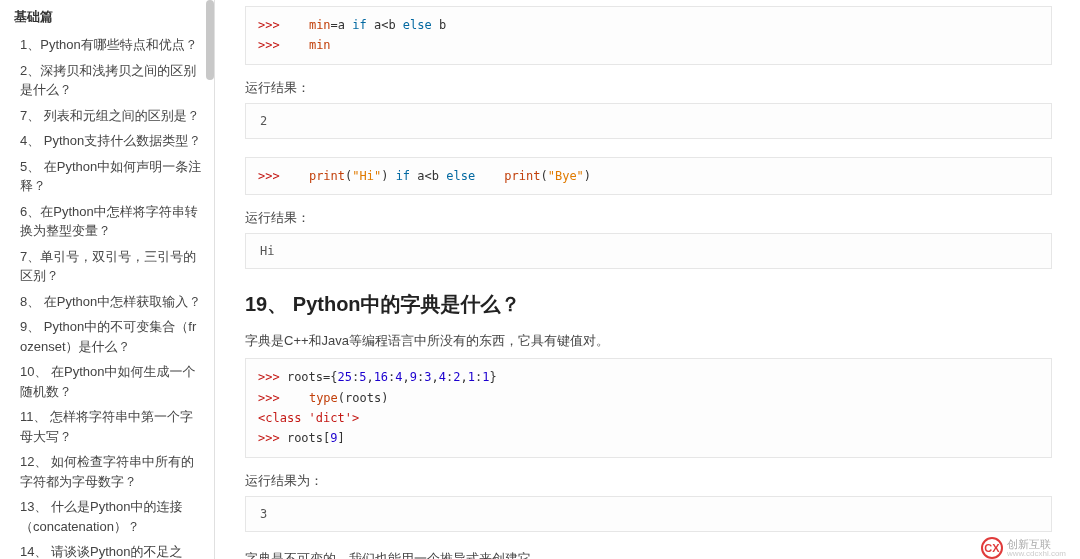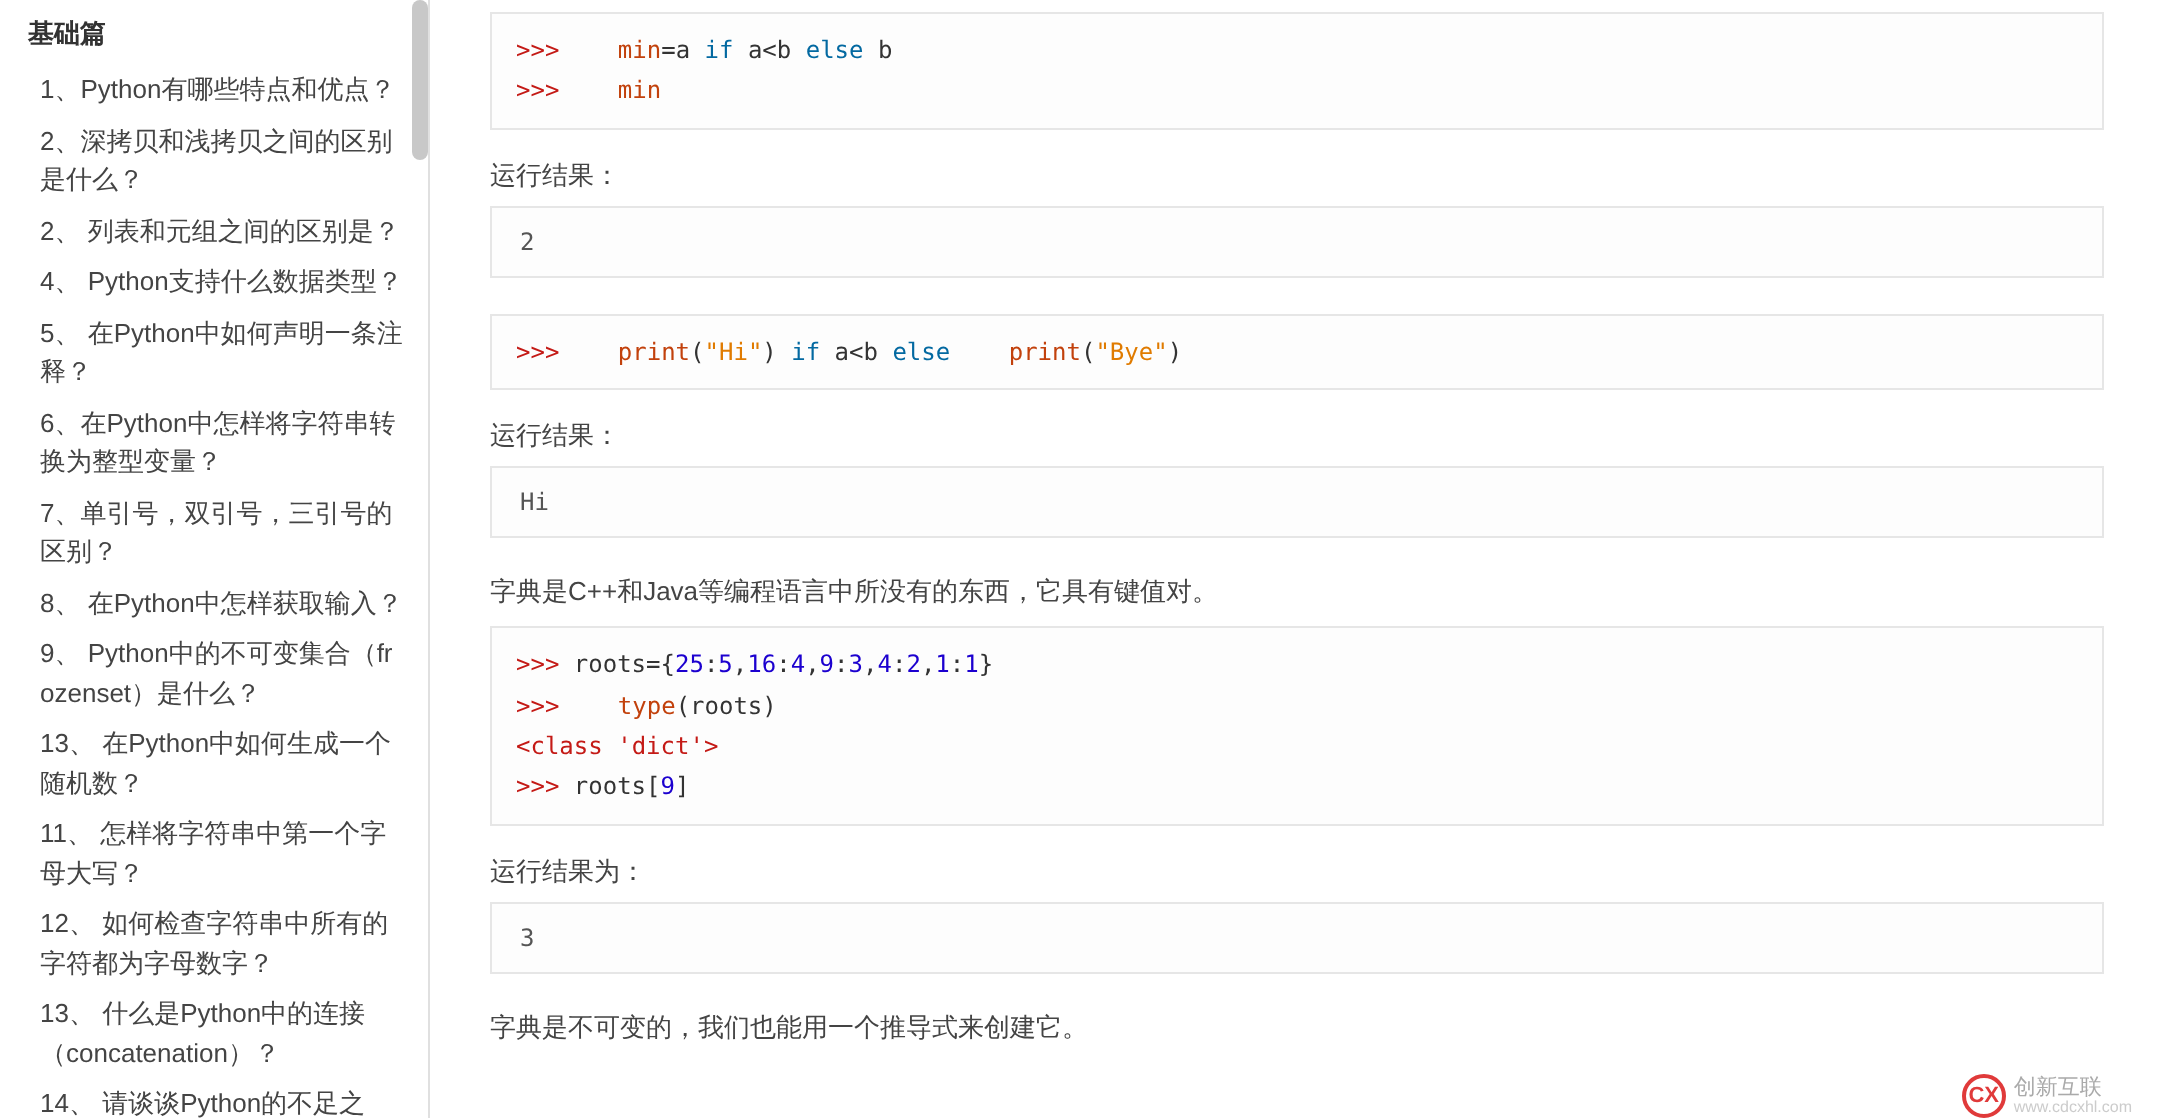--- a/index.html
+++ b/index.html
@@ -36,28 +36,28 @@
 </head>
 <body>
 
 <div class="page">
   <aside class="sidebar">
     <div class="scroll-shadow"></div>
     <div class="sidebar-inner">
       <div class="sb-heading">基础篇</div>
       <a class="sb-item">1、Python有哪些特点和优点？</a>
       <a class="sb-item">2、深拷贝和浅拷贝之间的区别是什么？</a>
-      <a class="sb-item">2、 列表和元组之间的区别是？</a>
+      <a class="sb-item">7、 列表和元组之间的区别是？</a>
       <a class="sb-item">4、 Python支持什么数据类型？</a>
       <a class="sb-item">5、 在Python中如何声明一条注释？</a>
       <a class="sb-item">6、在Python中怎样将字符串转换为整型变量？</a>
       <a class="sb-item">7、单引号，双引号，三引号的区别？</a>
       <a class="sb-item">8、 在Python中怎样获取输入？</a>
       <a class="sb-item">9、 Python中的不可变集合（frozenset）是什么？</a>
-      <a class="sb-item">13、 在Python中如何生成一个随机数？</a>
+      <a class="sb-item">10、 在Python中如何生成一个随机数？</a>
       <a class="sb-item">11、 怎样将字符串中第一个字母大写？</a>
       <a class="sb-item">12、 如何检查字符串中所有的字符都为字母数字？</a>
       <a class="sb-item">13、 什么是Python中的连接（concatenation）？</a>
       <a class="sb-item">14、 请谈谈Python的不足之处。</a>
       <a class="sb-item">15、 如果你困在了死循环里，怎么打破它？</a>
 
     </div>
   </aside>
 
   <main class="main">
@@ -66,20 +66,21 @@
 <span class="c-red">&gt;&gt;&gt; </span><span class="c-purple">min</span></div>
 
     <div class="label">运行结果：</div>
     <div class="result-block">2</div>
 
     <div class="code-block"><span class="c-red">&gt;&gt;&gt; </span><span class="c-purple">print</span><span>(</span><span class="c-orange">"Hi"</span><span>) </span><span class="c-green">if</span><span> a&lt;b </span><span class="c-green">else</span><span> </span><span class="c-purple">print</span><span>(</span><span class="c-orange">"Bye"</span><span>)</span></div>
 
     <div class="label">运行结果：</div>
     <div class="result-block">Hi</div>
 
+    <h2 class="heading">19、 Python中的字典是什么？</h2>
     <p class="para">字典是C++和Java等编程语言中所没有的东西，它具有键值对。</p>
 
     <div class="code-block"><span class="c-red">&gt;&gt;&gt; </span><span>roots={</span><span class="c-blue">25</span><span>:</span><span class="c-blue">5</span><span>,</span><span class="c-blue">16</span><span>:</span><span class="c-blue">4</span><span>,</span><span class="c-blue">9</span><span>:</span><span class="c-blue">3</span><span>,</span><span class="c-blue">4</span><span>:</span><span class="c-blue">2</span><span>,</span><span class="c-blue">1</span><span>:</span><span class="c-blue">1</span><span>}</span>
 <span class="c-red">&gt;&gt;&gt; </span><span class="c-purple">type</span><span>(roots)</span>
 <span class="c-red">&lt;</span><span class="c-red">class</span><span> </span><span class="c-red">'dict'</span><span class="c-red">&gt;</span>
 <span class="c-red">&gt;&gt;&gt; </span><span>roots[</span><span class="c-blue">9</span><span>]</span></div>
 
     <div class="label">运行结果为：</div>
     <div class="result-block">3</div>
 

